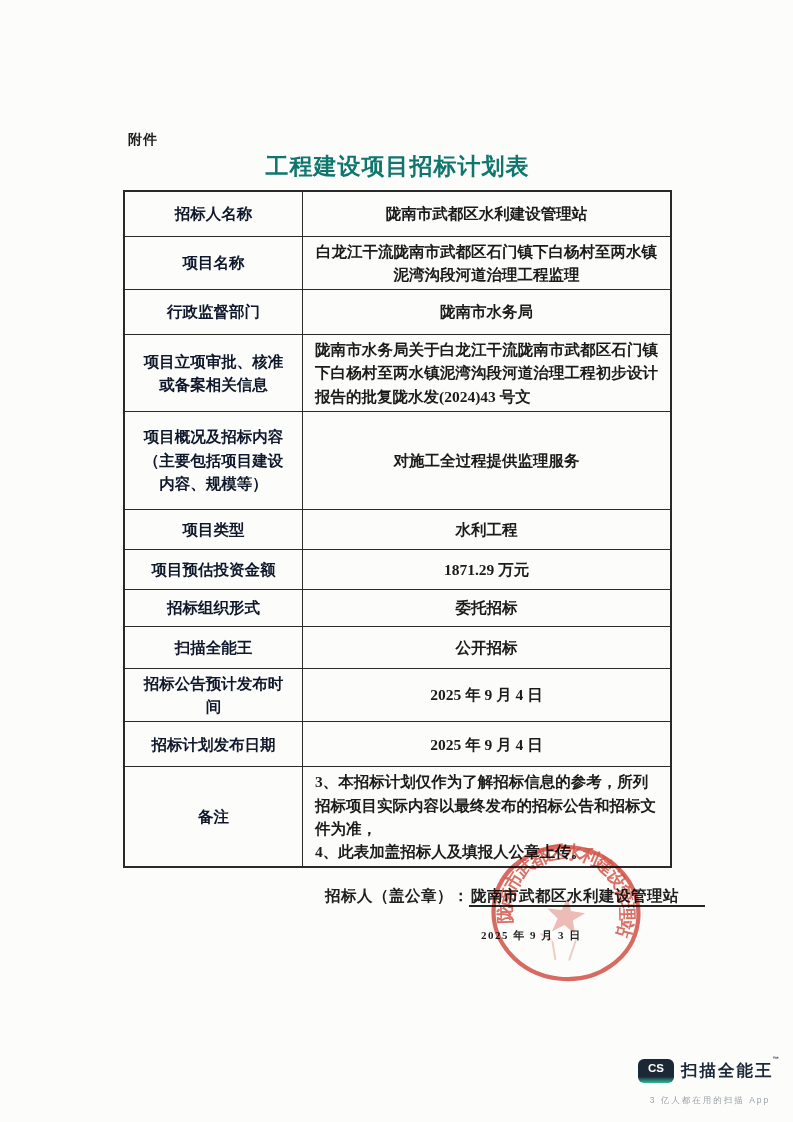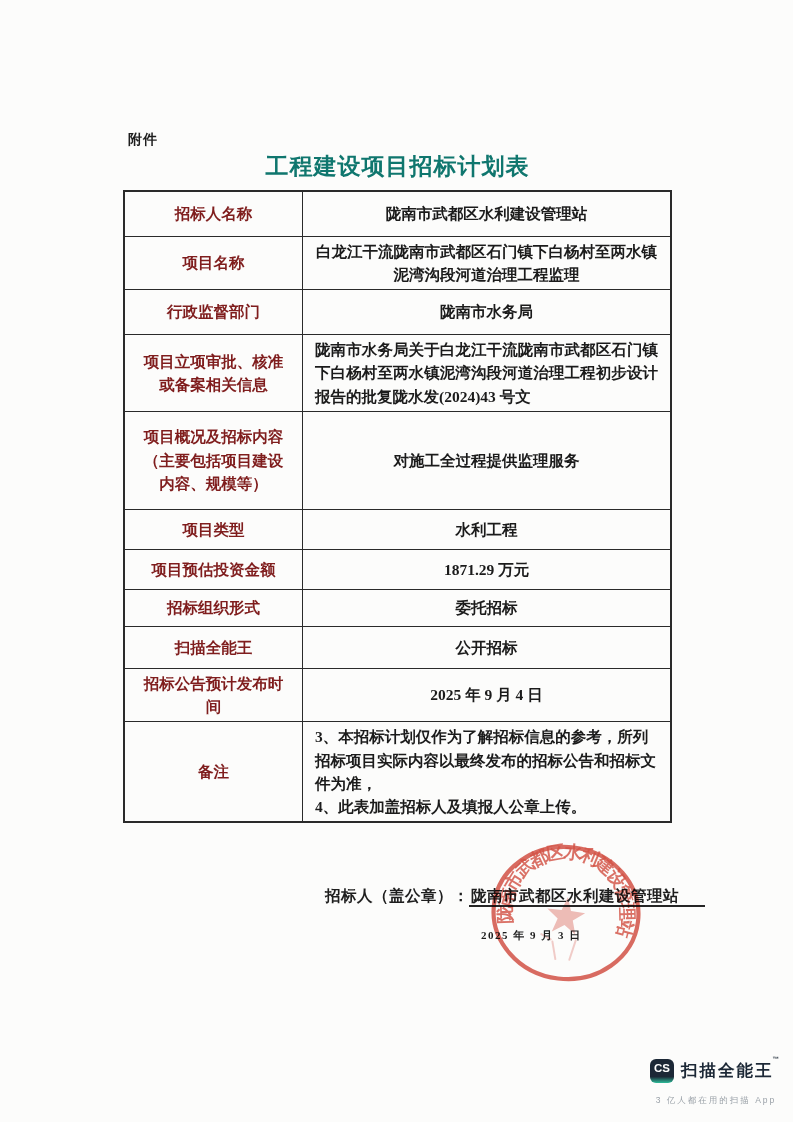--- a/index.html
+++ b/index.html
@@ -21,21 +21,21 @@
     position:absolute;left:123px;top:190px;width:549px;
     border-collapse:collapse;table-layout:fixed;
     border:2px solid #2a2a2a;
   }
   table.plan-table td{
     border:1px solid #2a2a2a;
     font-size:15.5px;line-height:1.5;
     padding:3px 12px;vertical-align:middle;
     overflow:hidden;
   }
-  td.lbl{width:153px;text-align:center;font-weight:700;color:#7f1d1d;margin-left:40px;}
+  td.lbl{width:153px;text-align:center;font-weight:700;color:#0f172a;margin-left:40px;}
   td.val{text-align:center;font-weight:600;color:#1b1b1b;}
   td.val-left{text-align:justify;text-justify:inter-ideograph;}
   td.val-pre{white-space:pre-line;text-align:left;padding:4px 10px;line-height:1.5;}
   .sig-line{
     position:absolute;left:325px;top:886px;
     font-size:15.5px;font-weight:700;letter-spacing:.5px;white-space:nowrap;
   }
   .sig-name{border-bottom:2px solid #252525;padding:0 26px 1px 2px;}
   .sig-date{
     position:absolute;left:481px;top:928px;
@@ -49,21 +49,21 @@
     font-family:"Liberation Serif","DejaVu Serif",serif;
     font-size:18px;font-weight:700;
   }
   .brand{
     position:absolute;right:11px;bottom:15px;
     font-family:"Liberation Sans","DejaVu Sans",sans-serif;
     text-align:center;
   }
   .brand-row{display:flex;align-items:center;gap:7px;}
   .brand-icon{
-    width:24px;height:24px;border-radius:6px;flex:0 0 auto;
+    width:36px;height:24px;border-radius:6px;flex:0 0 auto;
     background:linear-gradient(180deg,#1c2836 0%,#1c2836 74%,#2ebd9a 100%);
     color:#ffffff;font-size:11.5px;font-weight:700;
     display:flex;align-items:center;justify-content:center;
     padding-bottom:6px;box-sizing:border-box;
   }
   .brand-name{
     font-size:16.5px;font-weight:700;color:#1c2836;letter-spacing:2px;white-space:nowrap;
   }
   .brand-tm{font-size:6.5px;color:#1c2836;vertical-align:top;position:relative;top:-5px;left:-1px;}
   .brand-tagline{
@@ -114,20 +114,24 @@
         <td class="val">委托招标</td>
       </tr>
       <tr style="height:42px">
         <td class="lbl">扫描全能王</td>
         <td class="val">公开招标</td>
       </tr>
       <tr style="height:50px">
         <td class="lbl">招标公告预计发布时间</td>
         <td class="val">2025 年 9 月 4 日</td>
       </tr>
+      <tr style="height:45px">
+        <td class="lbl">招标计划发布日期</td>
+        <td class="val">2025 年 9 月 4 日</td>
+      </tr>
       <tr style="height:95px">
         <td class="lbl">备注</td>
         <td class="val val-pre">3、本招标计划仅作为了解招标信息的参考，所列招标项目实际内容以最终发布的招标公告和招标文件为准，
 4、此表加盖招标人及填报人公章上传。</td>
       </tr>
     </tbody>
   </table>
 
   <div class="sig-line"><span>招标人（盖公章）：</span><span class="sig-name">陇南市武都区水利建设管理站</span></div>
 

